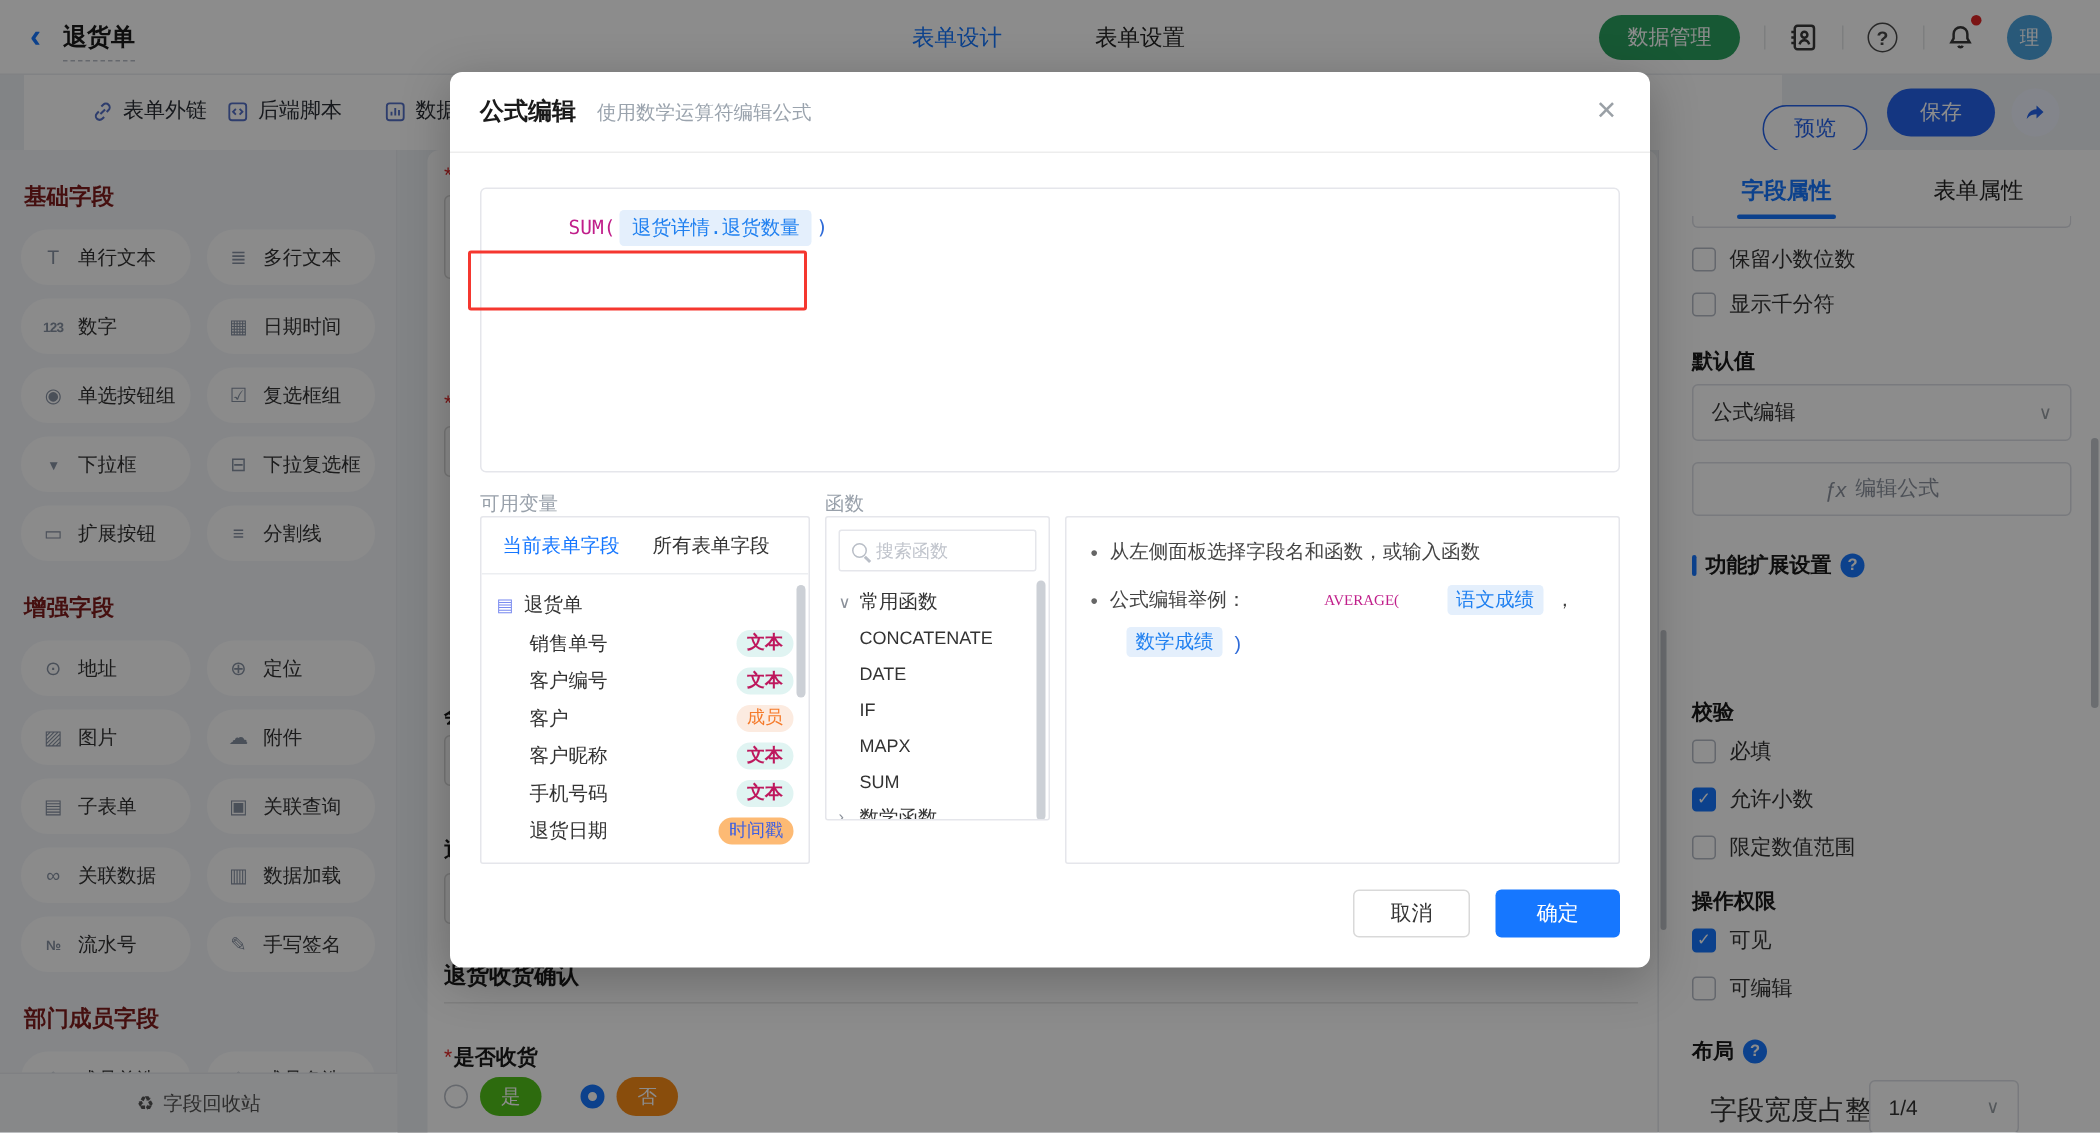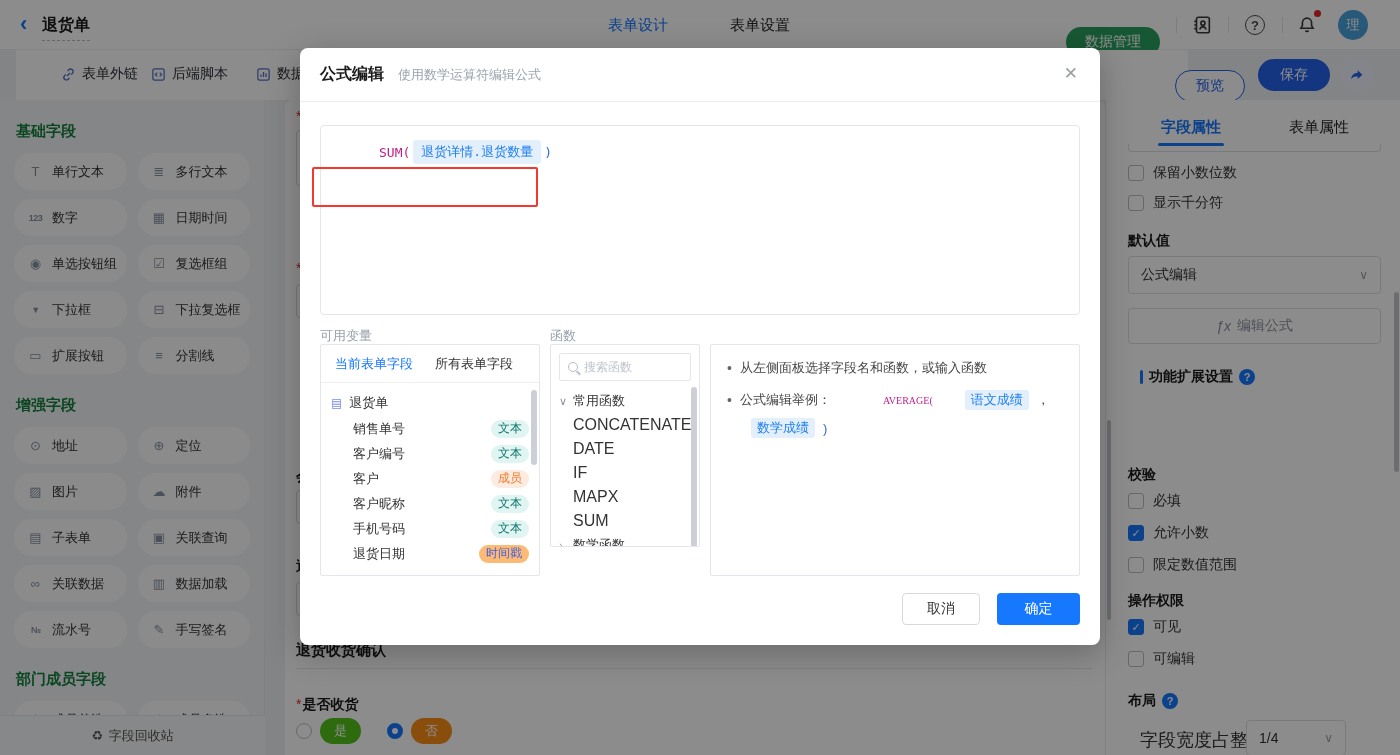--- a/index.html
+++ b/index.html
@@ -6,37 +6,37 @@
   html,body { width:1400px; height:755px; overflow:hidden; }
   body { font-family:"Liberation Sans","DejaVu Sans",sans-serif; font-size:14px; color:#333; background:#edf0f4; }
   .stage { position:relative; width:1400px; height:755px; overflow:hidden; }
 
   
   .topbar { position:absolute; left:0; top:0; width:1400px; height:50px; background:#fff; border-bottom:1px solid #ebedf0; z-index:1; }
   .back { position:absolute; left:20px; top:12px; font-size:22px; color:#1677ff; font-weight:bold; line-height:24px; cursor:pointer; }
   .doc-title { position:absolute; left:42px; top:15px; font-size:16px; font-weight:700; color:#1a1a1a; border-bottom:1px dashed #b9bec7; padding-bottom:4px; }
   .top-tab { position:absolute; top:16px; font-size:15px; color:#262626; cursor:pointer; }
   .top-tab.active { color:#1677ff; }
-  .pill-green { position:absolute; left:1066px; top:27px; width:94px; height:30px; border-radius:15px; color:#fff; font-size:14px; display:flex; align-items:center; justify-content:center; cursor:pointer; }
+  .pill-green { position:absolute; left:1066px; top:10px; width:94px; height:30px; border-radius:15px; color:#fff; font-size:14px; display:flex; align-items:center; justify-content:center; cursor:pointer; }
   .tb-sep { position:absolute; top:17px; width:1px; height:16px; background:#e3e5e8; }
   .tb-icon { position:absolute; top:12px; width:26px; height:26px; display:flex; align-items:center; justify-content:center; cursor:pointer; }
   .help-circle { width:20px; height:20px; border:1.6px solid #4a4a4a; border-radius:50%; display:flex; align-items:center; justify-content:center; font-size:13px; color:#4a4a4a; font-weight:700; }
   .bell-dot { position:absolute; right:-1px; top:-2px; width:7px; height:7px; background:#e02626; border-radius:50%; }
   .avatar { position:absolute; left:1338px; top:10px; width:30px; height:30px; border-radius:50%; background:#4ba3dd; color:#fff; font-size:13px; display:flex; align-items:center; justify-content:center; cursor:pointer; }
 
   
   .toolbar { position:absolute; left:16px; top:50px; width:1172px; height:50px; background:#fff; z-index:1; }
   .tool-link { position:absolute; top:15px; display:flex; align-items:center; gap:6px; font-size:14px; color:#2b2f36; cursor:pointer; }
   .btn-preview { position:absolute; left:1175px; top:59px; width:70px; height:32px; border-radius:16px; border:1px solid #2563eb; color:#2563eb; background:#fff; font-size:14px; display:flex; align-items:center; justify-content:center; cursor:pointer; z-index:1;margin-top:11px; }
   .btn-save { position:absolute; left:1258px; top:59px; width:72px; height:32px; border-radius:16px; background:#2563eb; color:#fff; font-size:14px; display:flex; align-items:center; justify-content:center; cursor:pointer; z-index:1; }
   .btn-share { position:absolute; left:1341px; top:59px; width:32px; height:32px; border-radius:50%; background:#eef3fe; display:flex; align-items:center; justify-content:center; cursor:pointer; z-index:1; }
 
   
   .sidebar { position:absolute; left:0; top:100px; width:265px; height:655px; background:#f3f5f8; border-right:1px solid #e7e9ee; z-index:1; padding:14px 14px 0 14px; }
-  .sec-title { font-size:15px; font-weight:700; color:#15803d; margin:8px 0 12px 2px; }
+  .sec-title { font-size:15px; font-weight:700; color:#7f1d1d; margin:8px 0 12px 2px; }
   .fgrid { display:grid; grid-template-columns:1fr 1fr; gap:9px 11px; margin-bottom:22px; }
   .fitem { height:37px; background:#fdfdfe; border-radius:18px; display:flex; align-items:center; padding-left:13px; gap:8px; font-size:13px; color:#333; cursor:grab; }
   .ficon { width:17px; text-align:center; color:#8792a3; font-size:13px; flex:none; }
   .ficon.sm { font-size:9px; font-weight:700; letter-spacing:-0.5px; }
   .recycle-bar { position:absolute; left:0; bottom:0; width:265px; height:40px; background:#f6f7f9; border-top:1px solid #e7e9ee; display:flex; align-items:center; justify-content:center; gap:6px; font-size:13px; color:#555; cursor:pointer; }
 
   
   .canvas-card { position:absolute; left:285px; top:100px; width:820px; height:655px; background:#fff; border-radius:8px 8px 0 0; z-index:1; }
   .cv-label { position:absolute; font-size:14px; font-weight:600; color:#1a1a1a; }
   .req { color:#e02626; margin-right:1px; font-weight:400; }
@@ -88,30 +88,30 @@
   .m-col-label { position:absolute; top:279px; font-size:13px; color:#98a0aa; }
   .panel { position:absolute; top:296px; border:1px solid #e5e6eb; border-radius:2px; background:#fff; overflow:hidden; }
   .var-tabs { height:38px; border-bottom:1px solid #eceef1; display:flex; align-items:center; padding:0 14px; gap:22px; font-size:13px; }
   .var-tab { color:#333; cursor:pointer; }
   .var-tab.active { color:#1677ff; }
   .tree { padding:7px 10px; }
   .troot { height:26px; display:flex; align-items:center; gap:7px; font-size:13px; color:#333; cursor:pointer; }
   .troot .doc-ic { color:#7b8cf0; font-size:12px; }
   .vrow { height:25px; display:flex; align-items:center; padding-left:22px; font-size:13px; color:#333; cursor:pointer; }
   .vtag { margin-left:auto; height:18px; padding:0 7px; border-radius:9px; font-size:12px; display:flex; align-items:center; }
-  .vtag.text { background:#e0f4f2; color:#0f766e; }
+  .vtag.text { background:#e0f4f2; color:#be185d;font-weight:bold; }
   .vtag.member { background:#fcebe0; color:#f57a2a; }
   .vtag.timestamp { background:#fdba74; color:#4060e0; }
   .search-box { margin:8px; height:28px; border:1px solid #e5e6eb; border-radius:2px; display:flex; align-items:center; padding:0 8px; gap:6px; }
   .mag { width:10px; height:10px; border:1.5px solid #b9bec7; border-radius:50%; position:relative; flex:none; }
   .mag::after { content:""; position:absolute; width:5px; height:1.5px; background:#b9bec7; transform:rotate(45deg); right:-4px; bottom:-2px; }
   .ph { font-size:12px; color:#c0c4cc; }
   .frow { height:24px; display:flex; align-items:center; gap:6px; padding-left:8px; font-size:13px; color:#333; cursor:pointer; }
   .frow .chev { color:#8a9099; font-size:11px; width:8px; }
-  .fitem-row { height:24px; display:flex; align-items:center; padding-left:22px; font-size:16px; color:#333; cursor:pointer; }
+  .fitem-row { height:24px; display:flex; align-items:center; padding-left:22px; font-size:12px; color:#333; cursor:pointer; }
   .hint-panel { padding:14px 16px; }
   .hint-line { display:flex; align-items:center; gap:8px; font-size:13px; color:#444; margin-bottom:13px; flex-wrap:wrap; }
   .bullet { color:#666; font-size:14px; }
   .m-btn { position:absolute; top:545px; height:32px; border-radius:4px; font-size:14px; display:flex; align-items:center; justify-content:center; cursor:pointer; }
   .m-cancel { left:602px; width:78px; border:1px solid #d9d9d9; background:#fff; color:#333; }
   .m-confirm { left:697px; width:83px; background:#1677ff; color:#fff; }
 </style>
 </head>
 <body>
 
@@ -356,21 +356,21 @@
     <div class="r-label" style="left:22px; top:132px">默认值</div>
     <div class="r-select" style="top:156px">
       <span>公式编辑</span>
       <span class="chev">∨</span>
     </div>
     <div class="r-btn gray" style="top:208px">
       <span style="font-style:italic">ƒx</span>
       <span>编辑公式</span>
     </div>
 
-    <div class="accent-title" style="left:34px; top:268px">
+    <div class="accent-title" style="left:22px; top:268px">
       <span class="accent-bar"></span>
       <span>功能扩展设置</span>
       <span class="q-badge">?</span>
     </div>
 
     <div class="r-label" style="left:22px; top:366px">校验</div>
     <div style="position:absolute; left:22px; top:392px; display:flex; flex-direction:column; gap:14px">
 
         <div class="cb-row" style="position:static">
           <span class="cb"></span>

